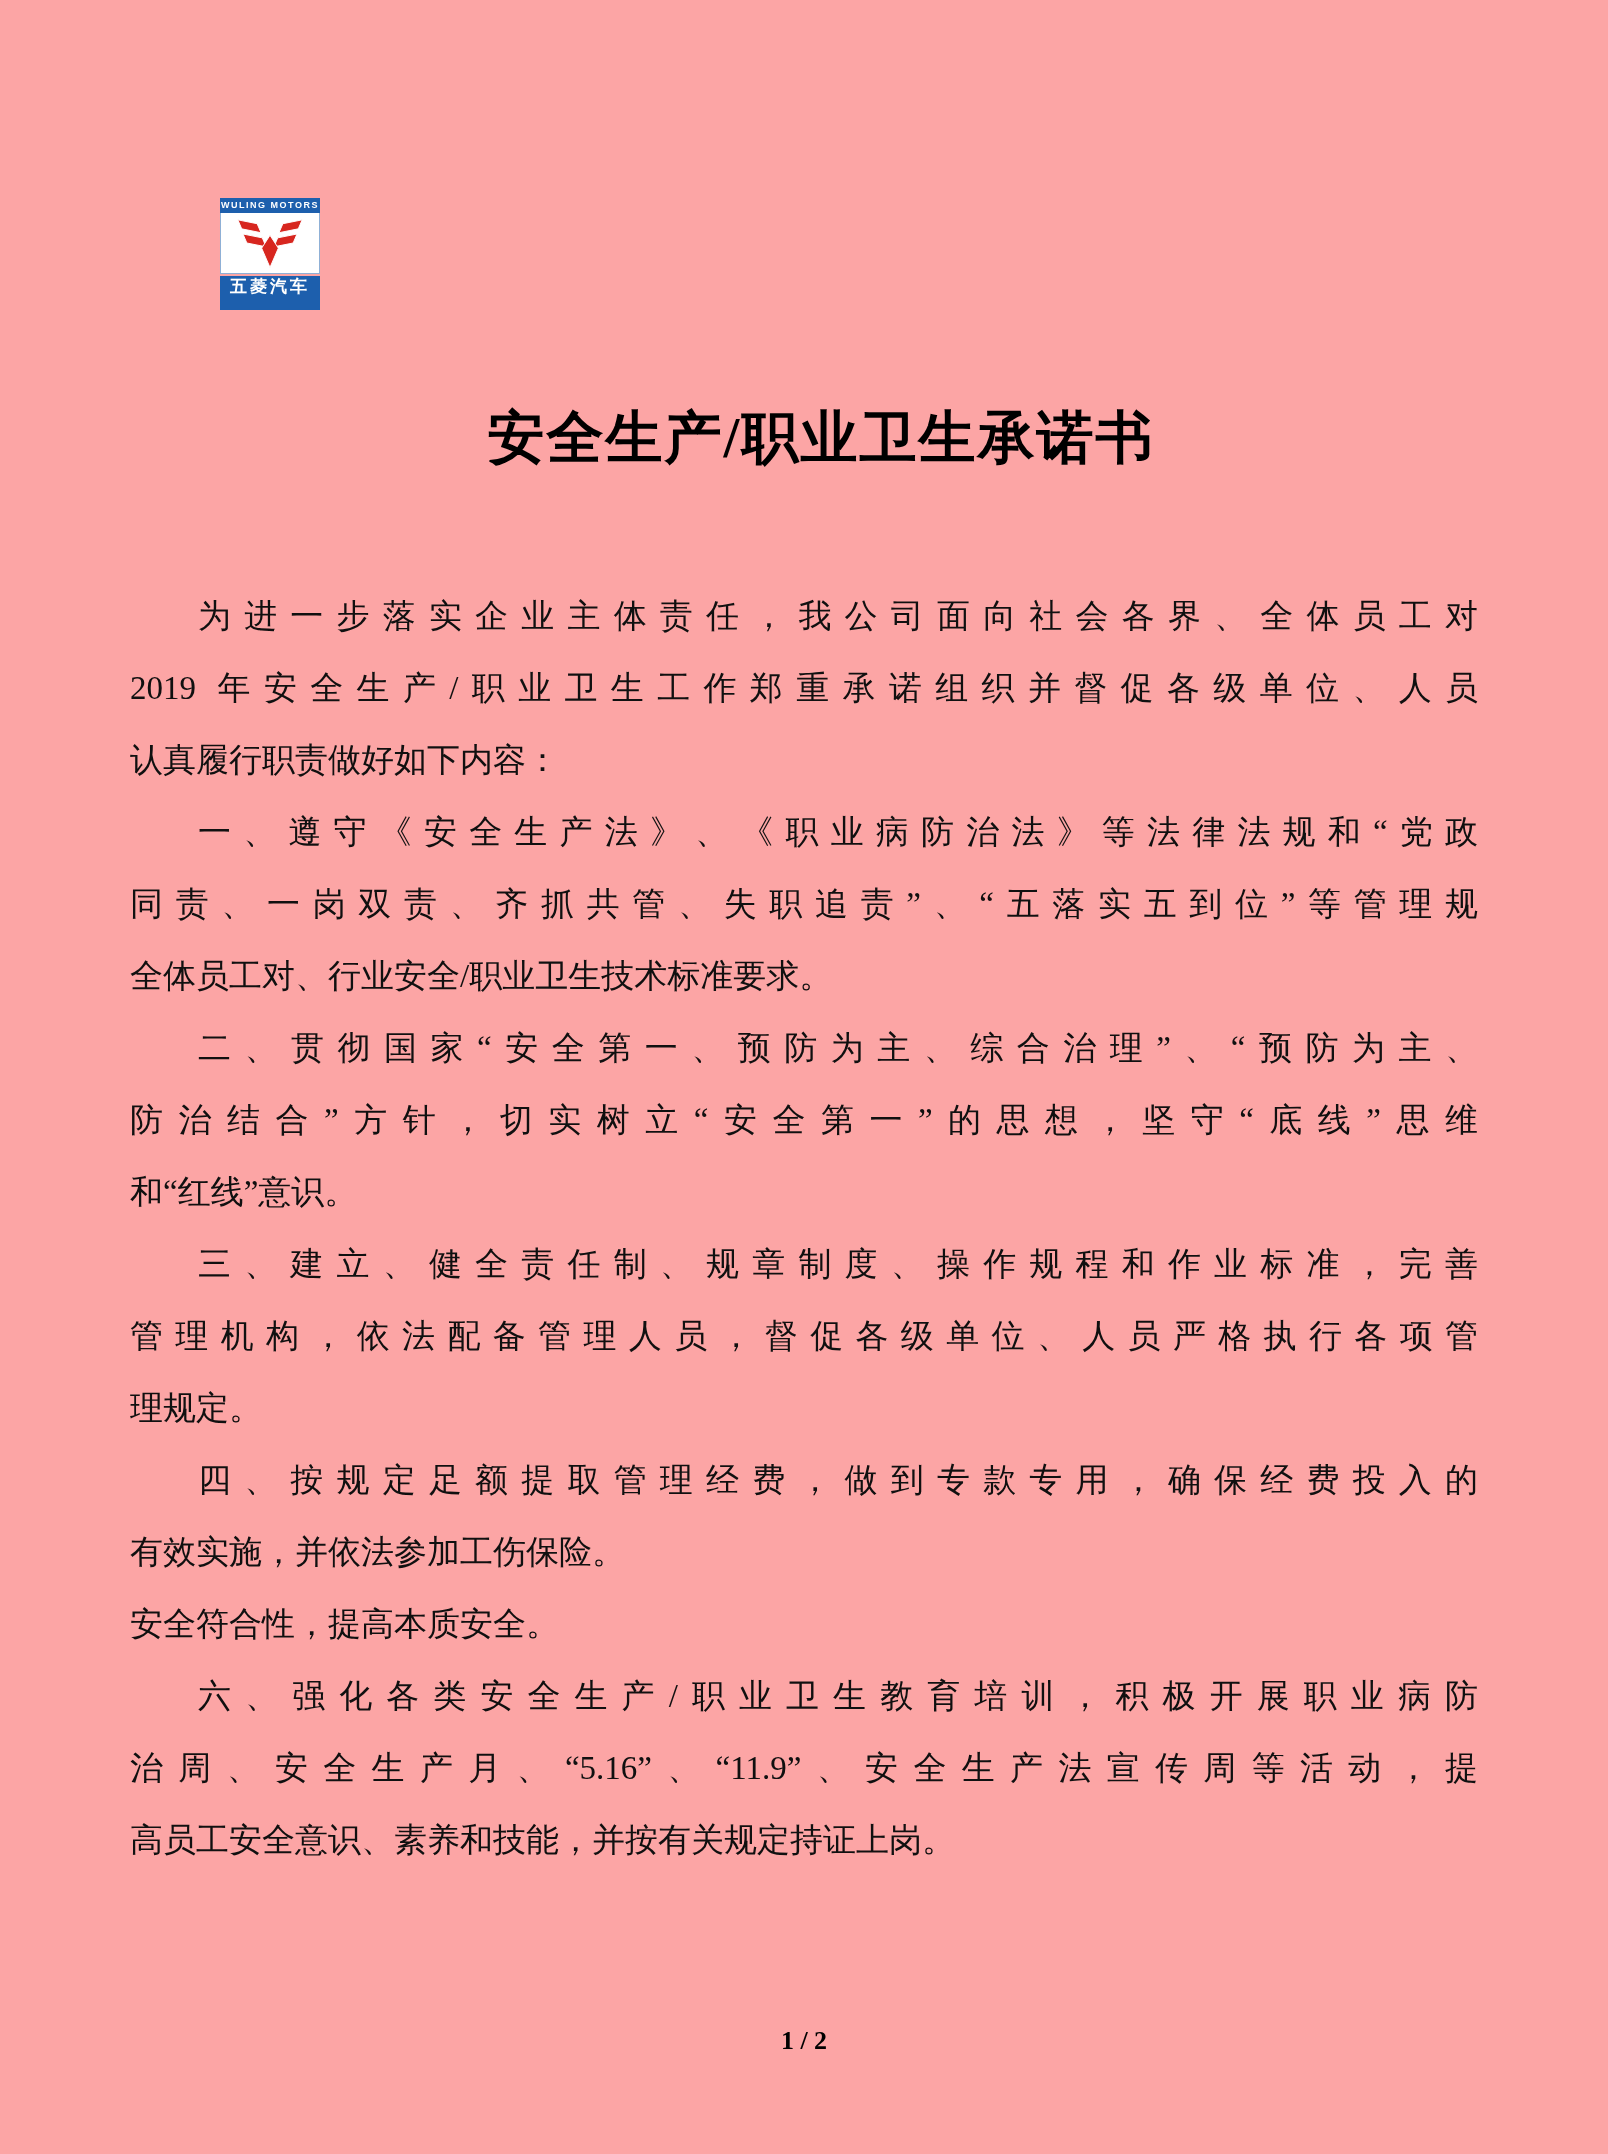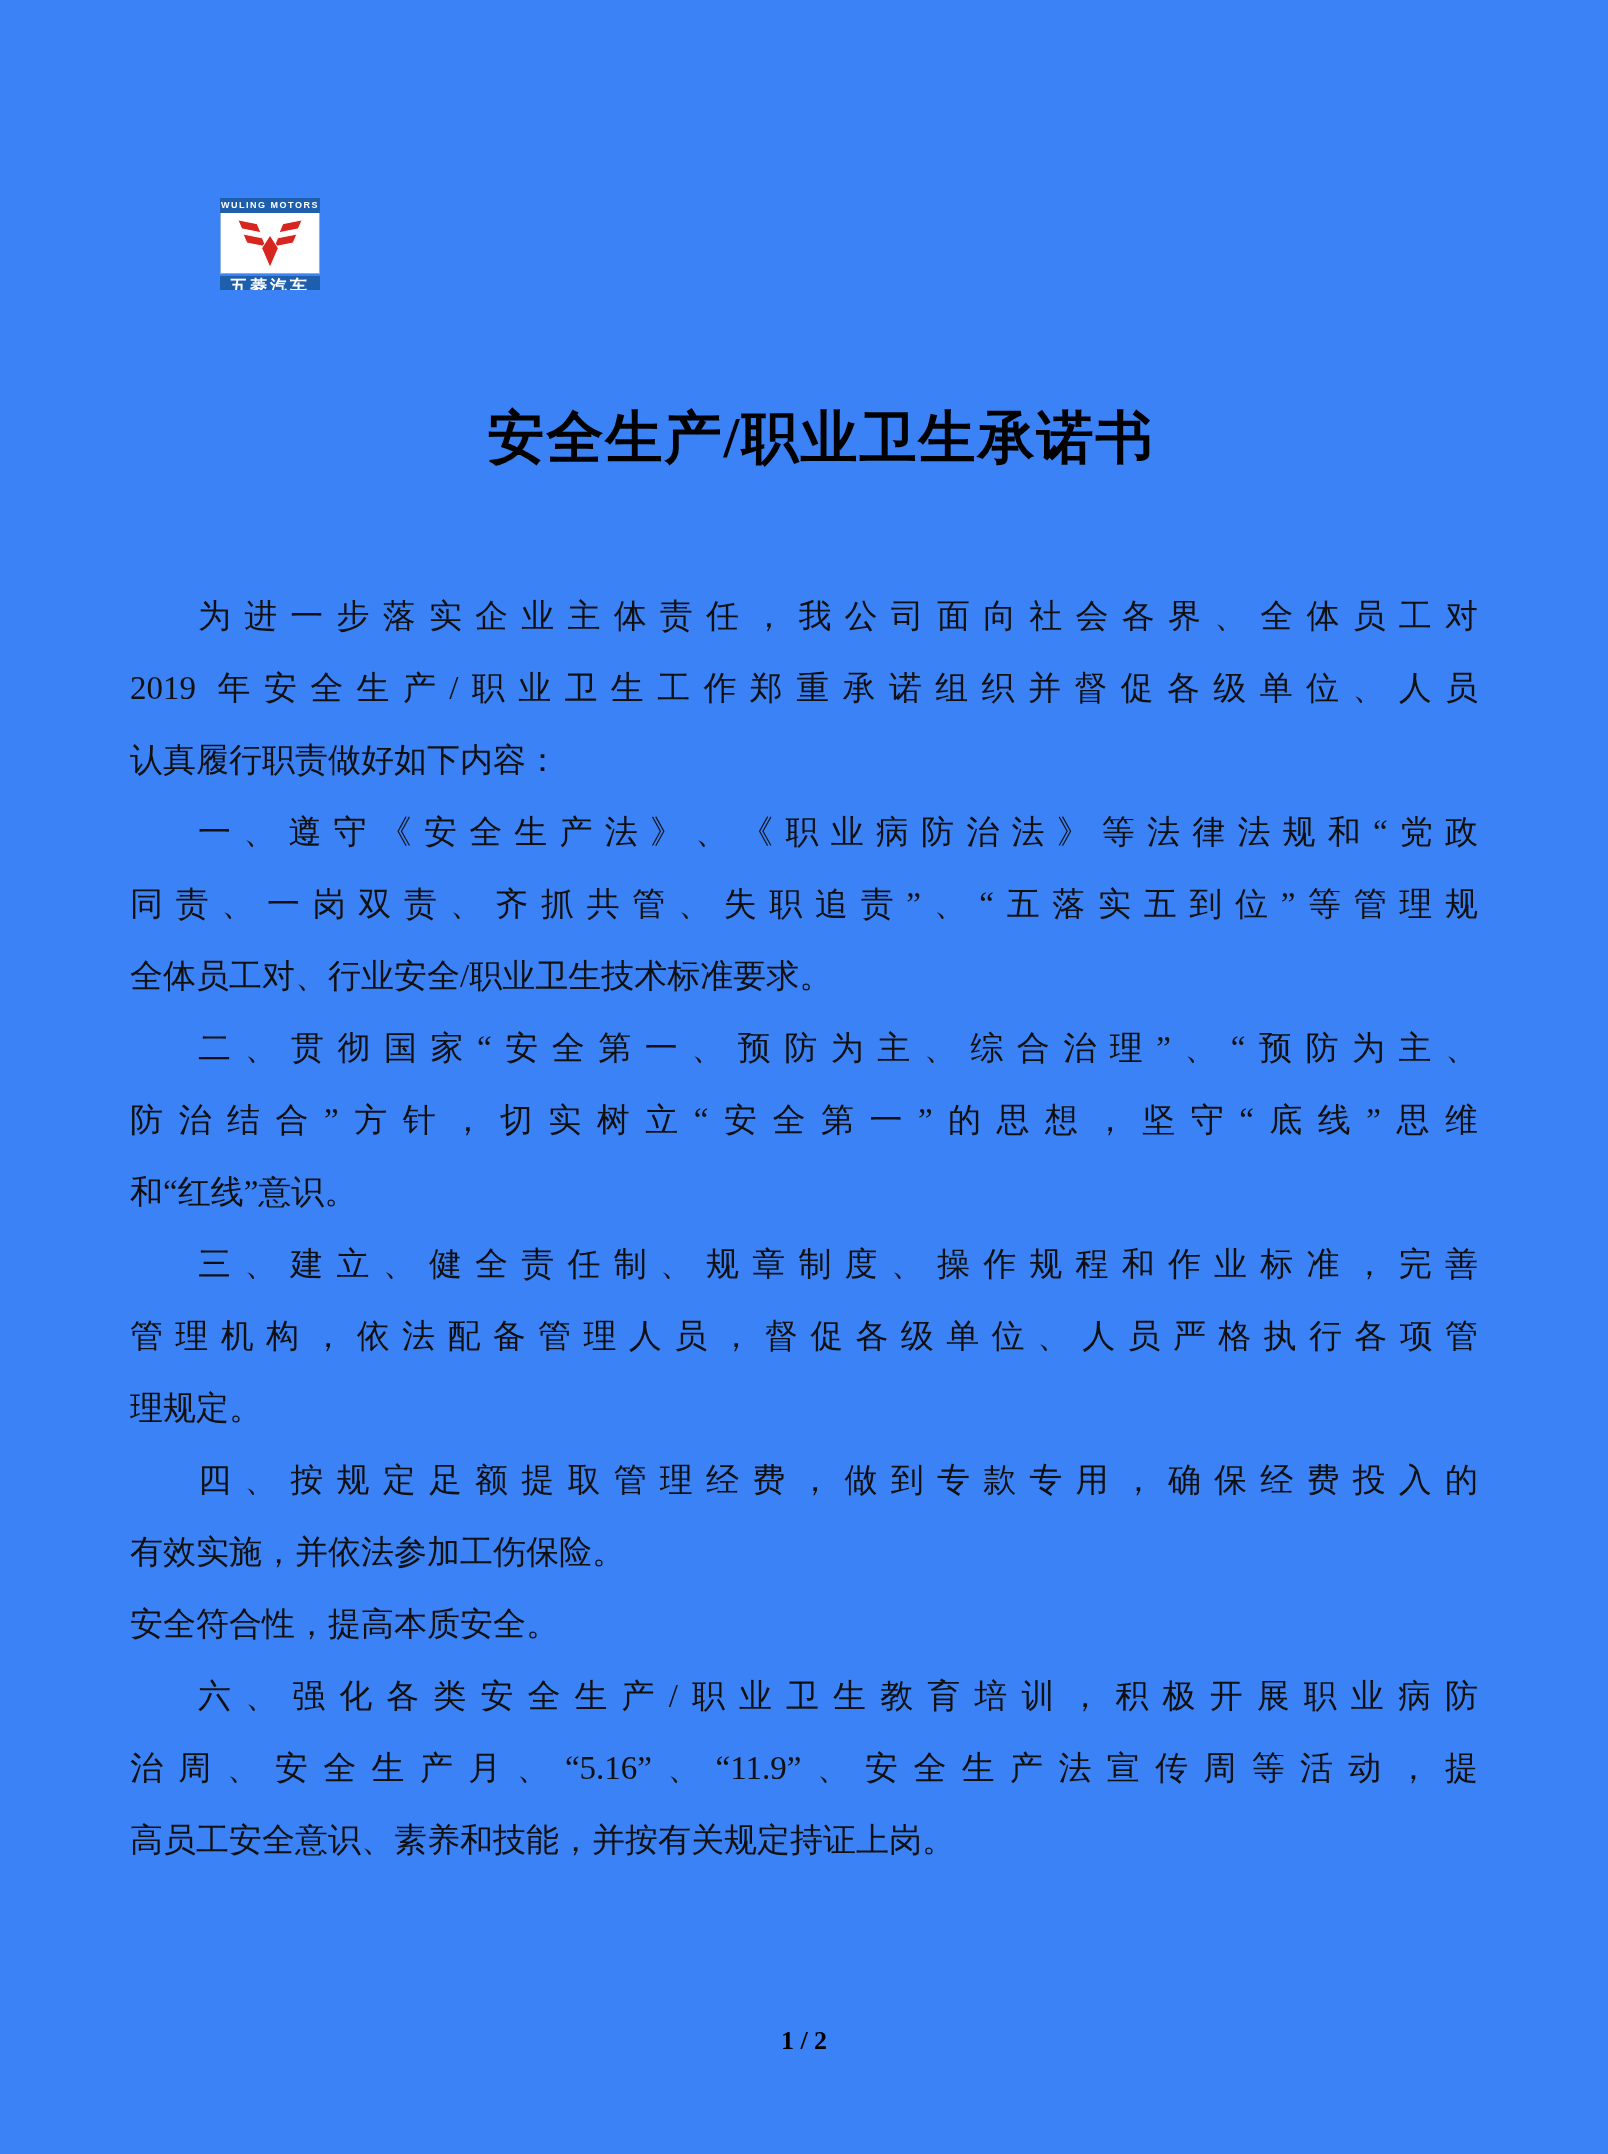--- a/index.html
+++ b/index.html
@@ -6,21 +6,21 @@
     margin: 0;
     padding: 0;
     background: #9a9a9a;
     font-family: "Liberation Serif", "DejaVu Serif", serif;
   }
   .page {
     position: relative;
     width: 1608px;
     height: 2154px;
     margin: 0 auto;
-    background: #3b82f6;
+    background: #fca5a5;
     overflow: hidden;
     color: #111;
   }
 
   
   .letterhead {
     position: absolute;
     top: 198px;
     left: 220px;
     display: flex;
@@ -57,21 +57,21 @@
   .logo-bottom {
     margin-top: 2px;
     background: #1d5fad;
     color: #ffffff;
     font-family: "Liberation Sans", sans-serif;
     font-weight: bold;
     font-size: 17px;
     letter-spacing: 3px;
     text-align: center;
     line-height: 22px;
-    height: 14px;
+    height: 34px;
     white-space: nowrap;
     overflow: hidden;
   }
   .company {
     margin-left: 38px;
     padding-top: 8px;
   }
   .company-cn {
     font-family: "Liberation Sans", "DejaVu Sans", sans-serif;
     font-weight: 900;

